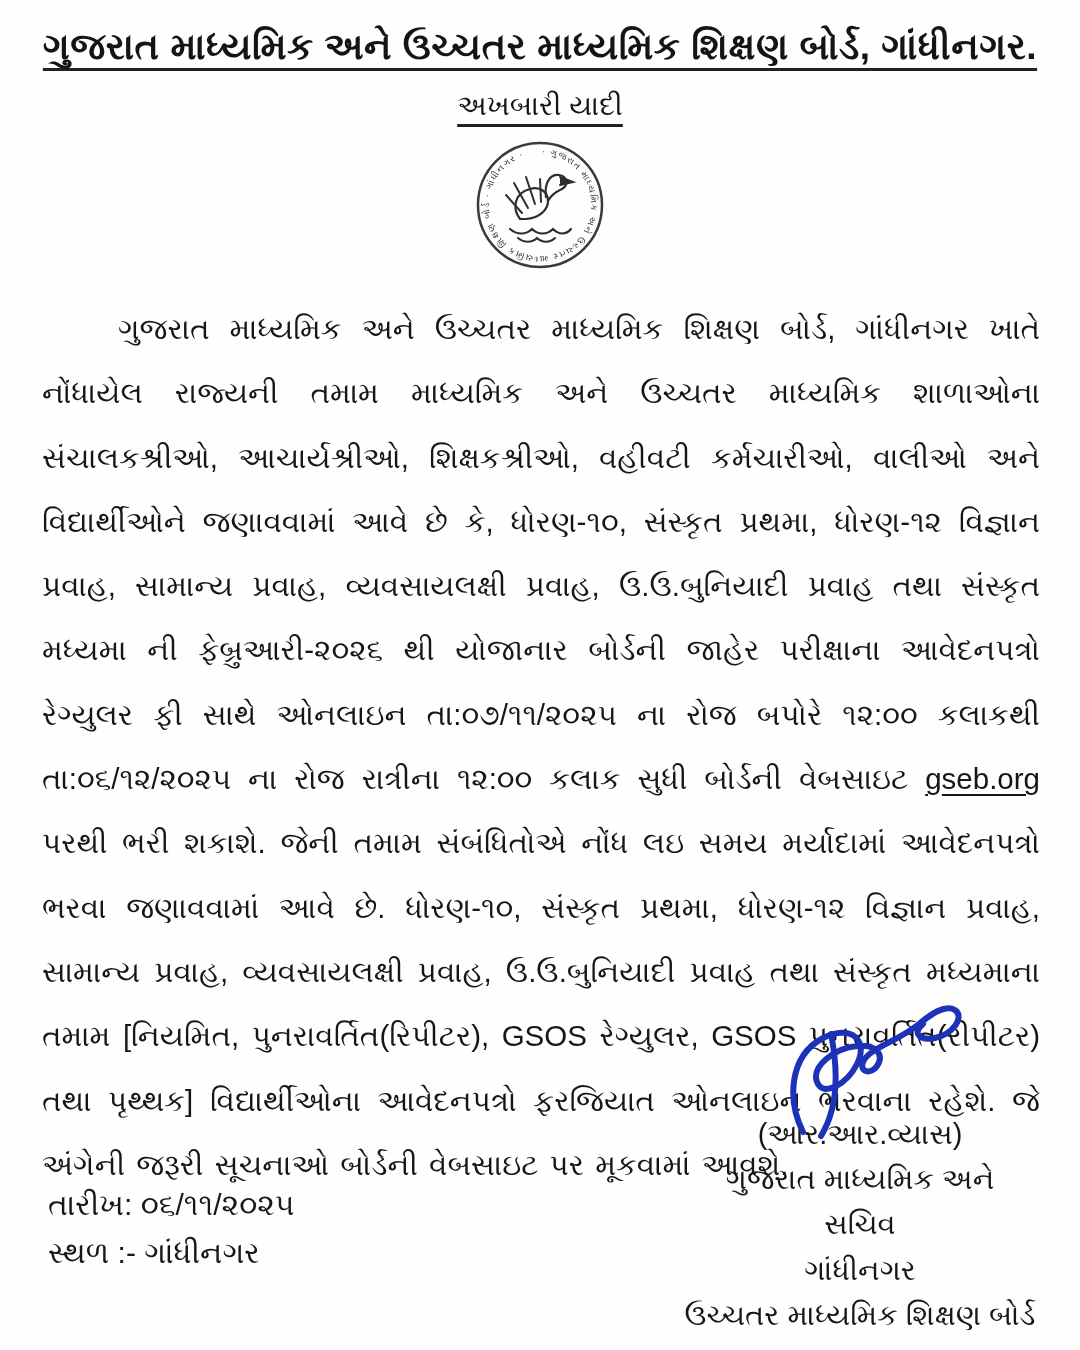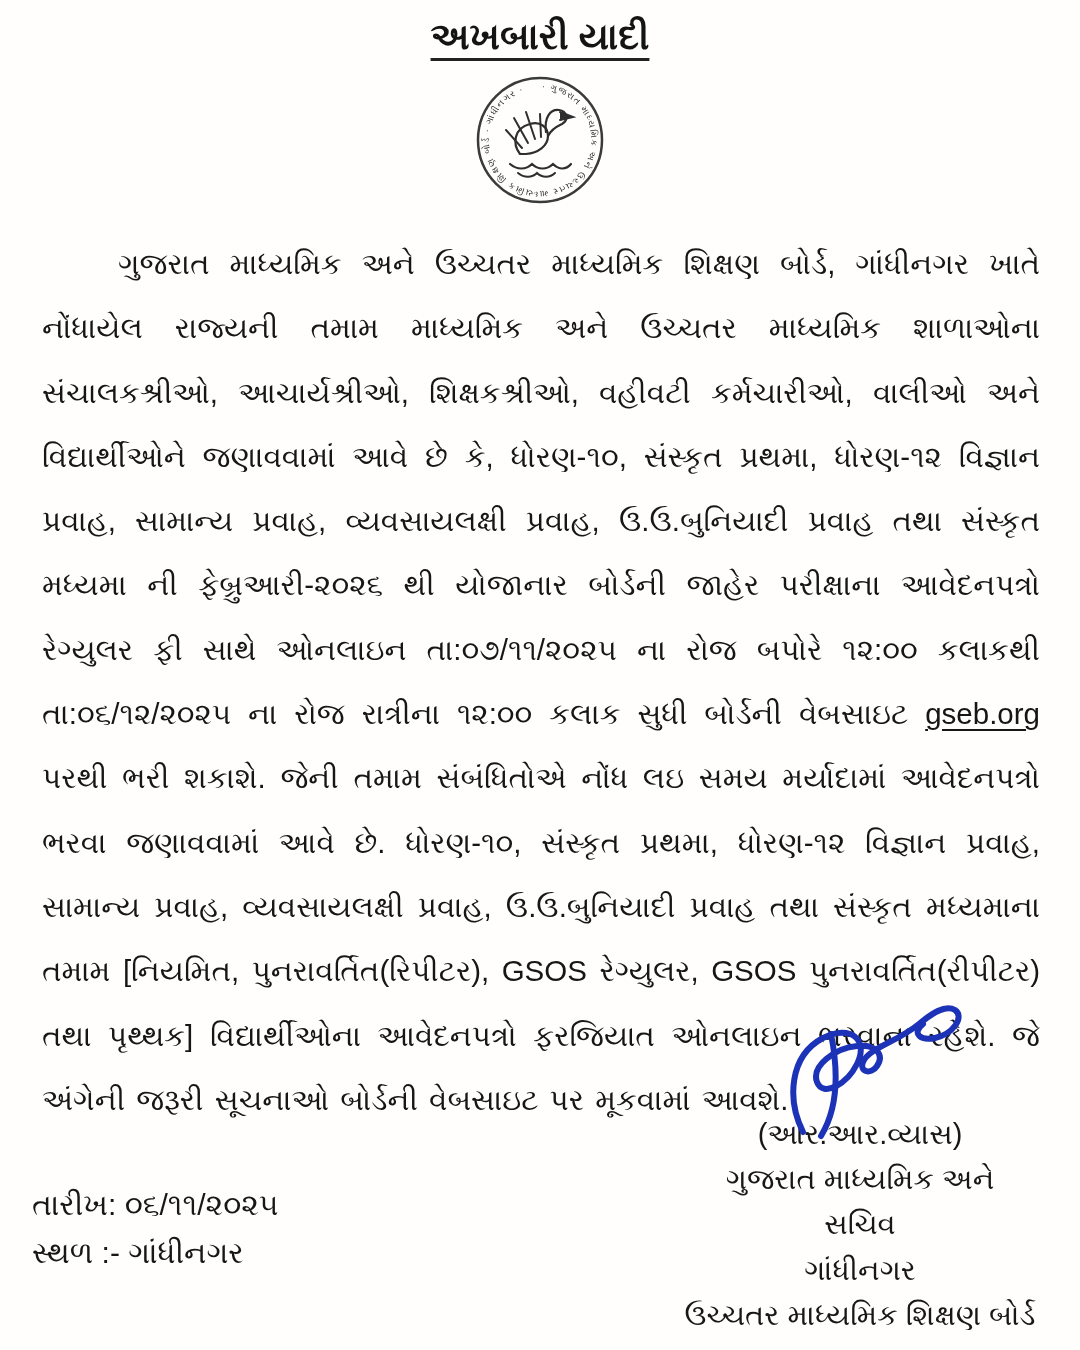--- a/index.html
+++ b/index.html
@@ -19,24 +19,24 @@
     font-weight: bold;
     letter-spacing: 0.5px;
   }
   .title .u, .subtitle .u {
     text-decoration: underline;
     text-decoration-thickness: 2.5px;
     text-underline-offset: 9px;
     text-decoration-color: #222;
   }
   .subtitle {
-    margin-top: 16px;
+    margin-top: 22px;
     text-align: center;
-    font-size: 37px;
-    font-weight: bold;
+    font-size: 28px;
+    font-weight: normal;
   }
   .logo-wrap {
     display: flex;
     justify-content: center;
     margin-top: 16px;
   }
   .body-text {
     margin: 26px 40px 0 42px;
     font-size: 29.5px;
     line-height: 2.18;
@@ -47,21 +47,21 @@
   }
   .website-link {
     font-weight: normal;
     text-decoration: underline;
     text-decoration-thickness: 2px;
     text-underline-offset: 5px;
     white-space: nowrap;
   }
   .footer-left {
     position: absolute;
-    left: 32px;
+    left: 48px;
     bottom: 74px;
     font-size: 30px;
     line-height: 1.58;
     color: #171717;
   }
   .sign-block {
     position: absolute;
     right: 30px;
     bottom: 12px;
     width: 380px;
@@ -77,20 +77,23 @@
     left: 18px;
     top: -6px;
   }
   .emblem-ring-text { letter-spacing: 1.2px; }
 </style>
 </head>
 <body>
 
 <div class="page">
 
+  <div class="title">
+    <span class="u">ગુજરાત માધ્યમિક અને ઉચ્ચતર માધ્યમિક શિક્ષણ બોર્ડ, ગાંધીનગર.</span>
+  </div>
 
   <div class="subtitle">
     <span class="u">અખબારી યાદી</span>
   </div>
 
   <div class="logo-wrap">
     <svg width="132" height="132" viewBox="0 0 132 132" aria-hidden="true">
       <defs>
         <path id="ringPath" d="M 66,66 m 0,-51 a 51,51 0 1,1 -0.01,0 z"></path>
       </defs>

